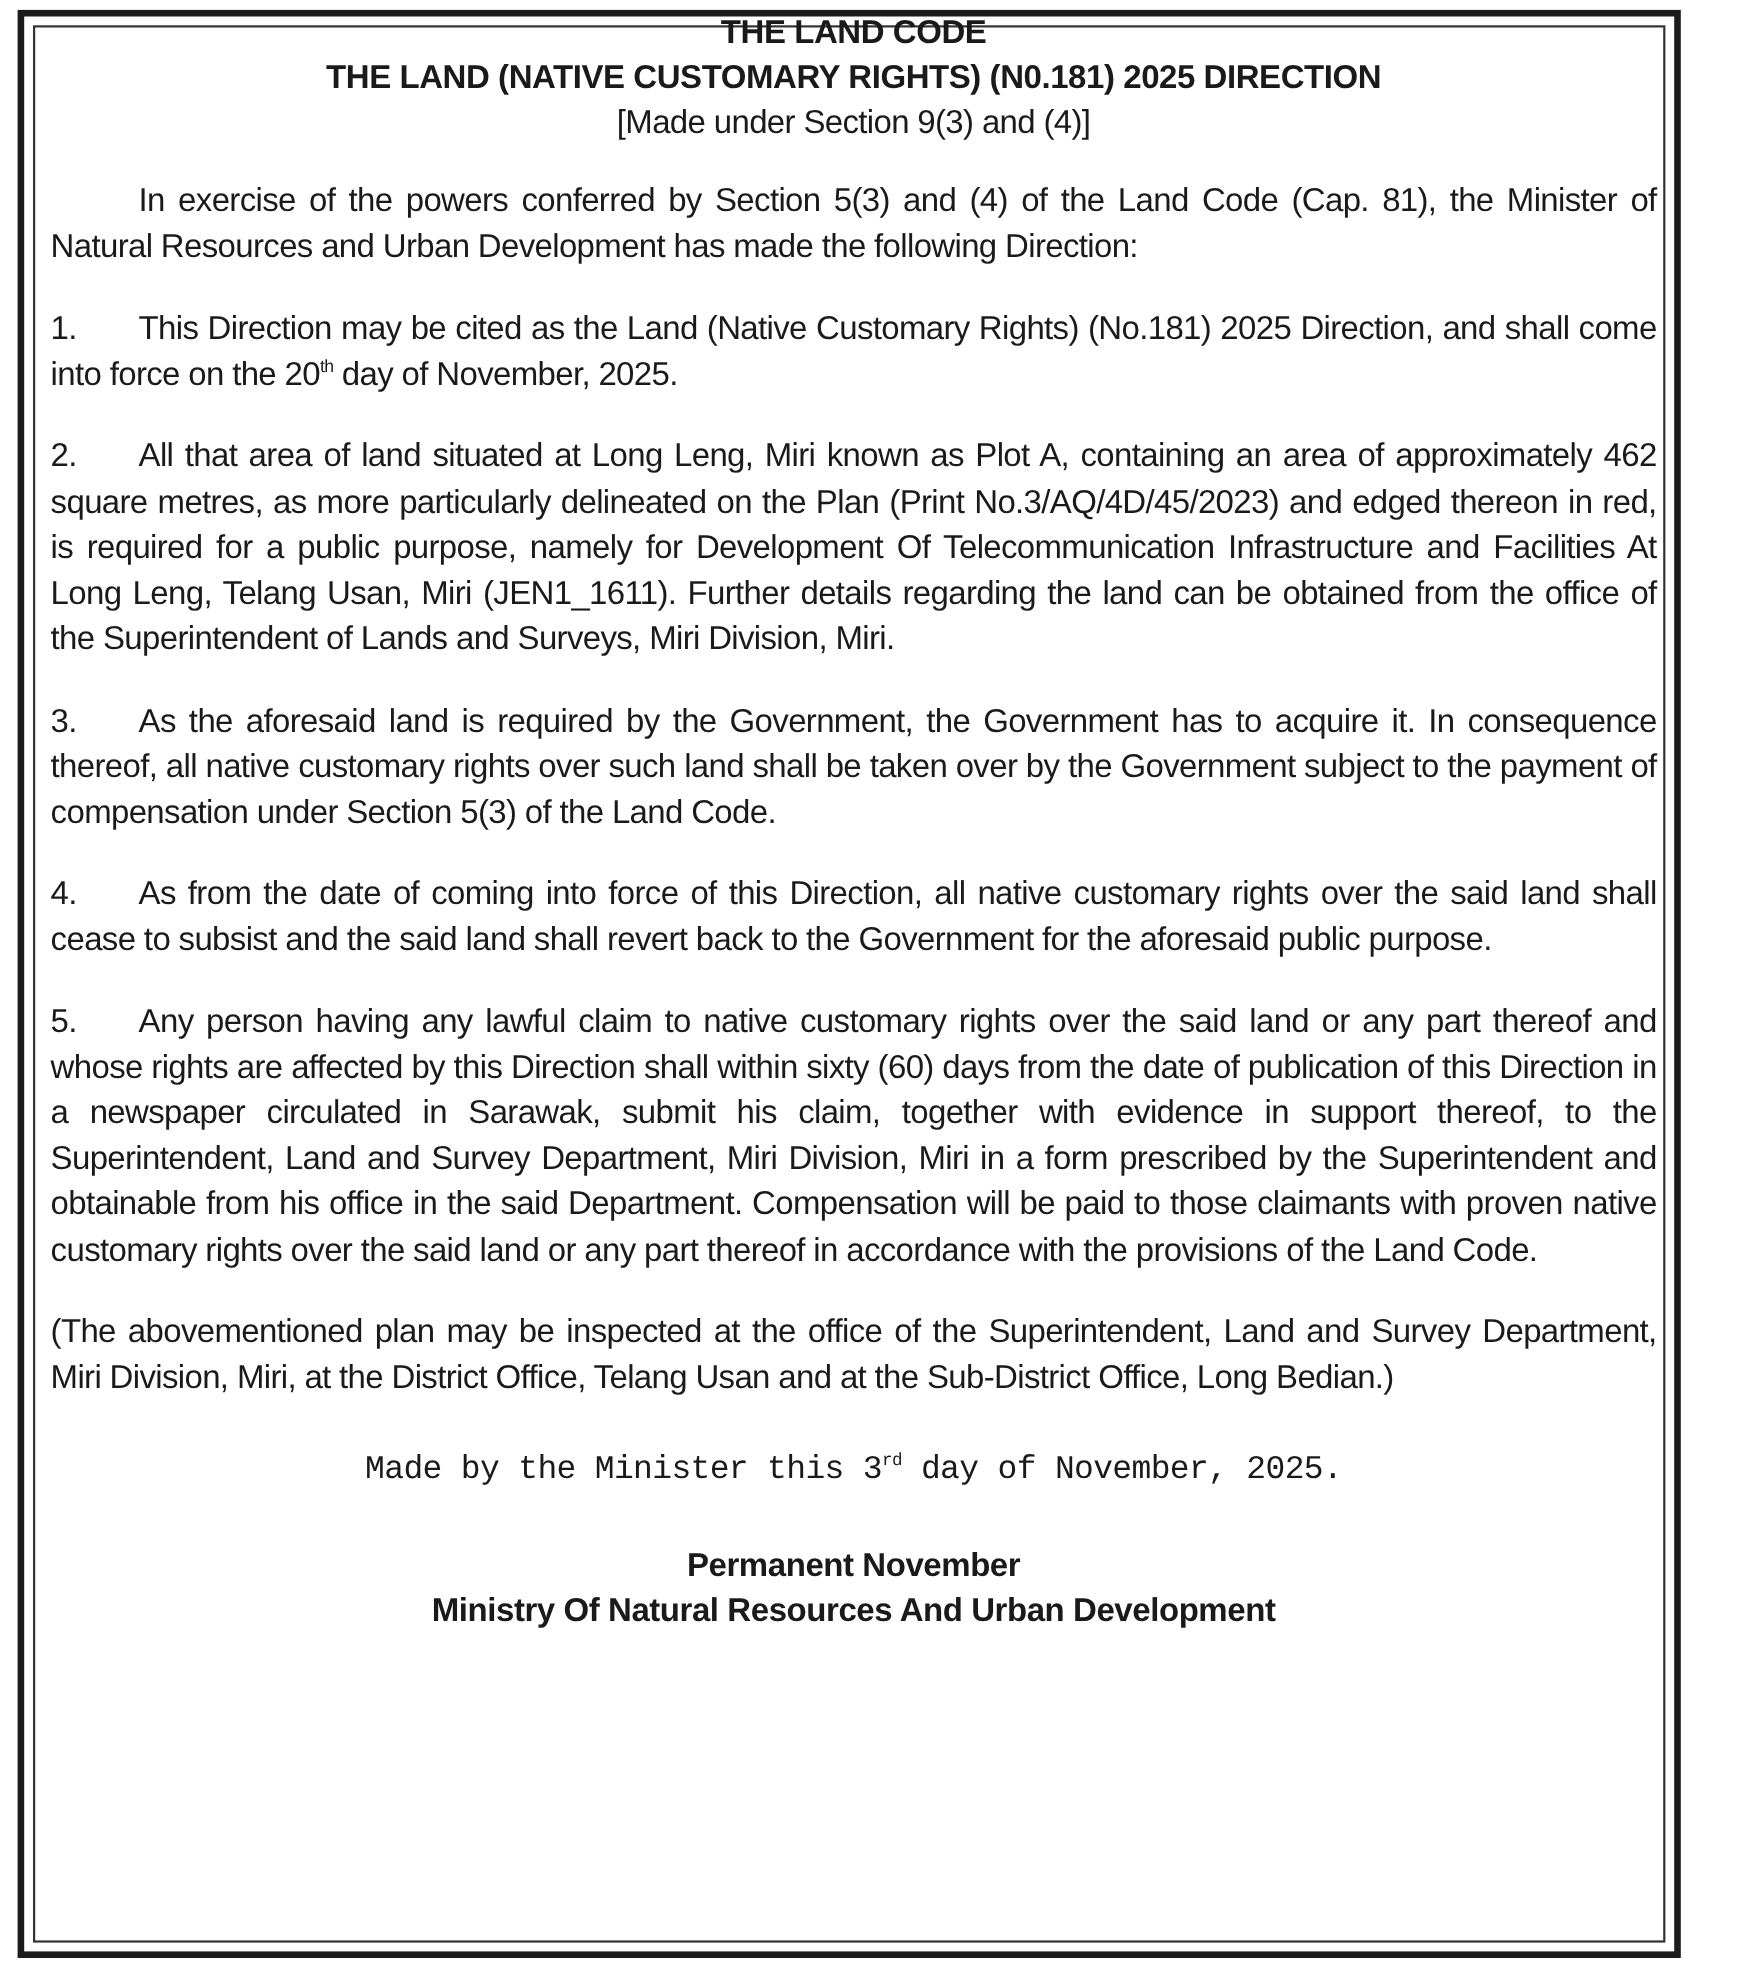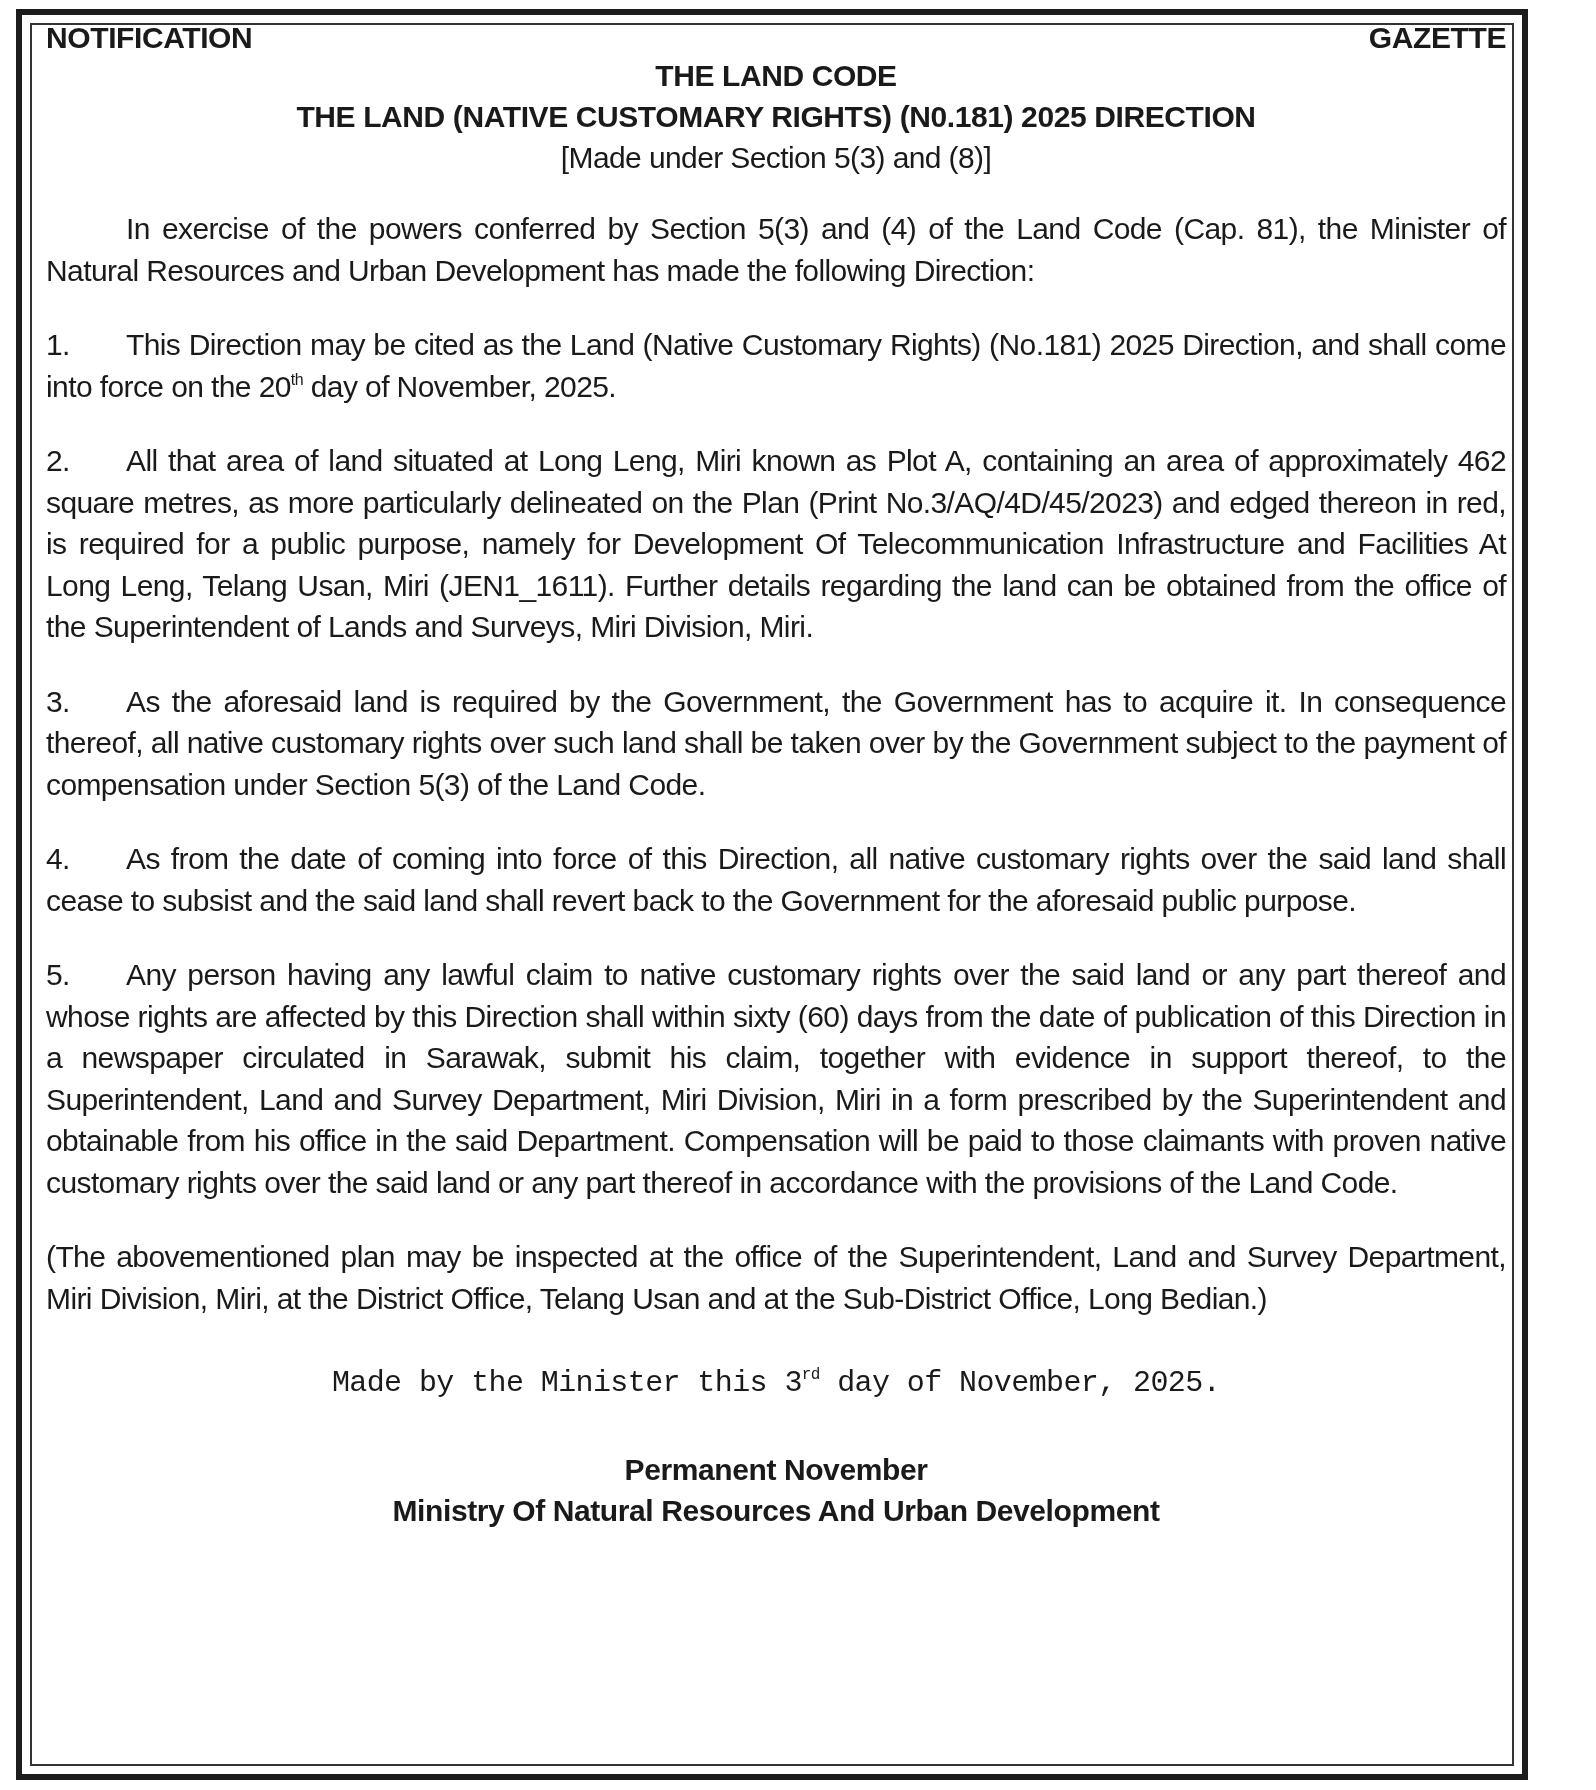--- a/index.html
+++ b/index.html
@@ -25,27 +25,23 @@
   .sig { text-align: center; font-weight: bold; line-height: 41px; letter-spacing: -0.4px; margin-top: 44px; }
 </style>
 </head>
 <body>
 
 <div class="frame-outer">
   <div class="frame-inner"></div>
 </div>
 
 <div class="content" style="left:46px; width:1460px;">
-  <div class="hdr-row">
-    <span>NOTIFICATION</span>
-    <span>GAZETTE</span>
-  </div>
   <div class="title" style="margin-top:-3px;">THE LAND CODE</div>
   <div class="title">THE LAND (NATIVE CUSTOMARY RIGHTS) (N0.181) 2025 DIRECTION</div>
-  <div class="subtitle">[Made under Section 5(3) and (8)]</div>
+  <div class="subtitle">[Made under Section 9(3) and (4)]</div>
 
   <p class="intro">In exercise of the powers conferred by Section 5(3) and (4) of the Land Code (Cap. 81), the Minister of Natural Resources and Urban Development has made the following Direction:</p>
 
   <p class="para">
     <span class="num">1.</span><span>This Direction may be cited as the Land (Native Customary Rights) (No.181) 2025 Direction, and shall come into force on the 20</span><sup>th</sup><span> day of November, 2025.</span>
   </p>
 
   <p class="para">
     <span class="num">2.</span><span>All that area of land situated at Long Leng, Miri known as Plot A, containing an area of approximately 462 square metres, as more particularly delineated on the Plan (Print No.3/AQ/4D/45/2023) and edged thereon in red, is required for a public purpose, namely for Development Of Telecommunication Infrastructure and Facilities At Long Leng, Telang Usan, Miri (JEN1_1611). Further details regarding the land can be obtained from the office of the Superintendent of Lands and Surveys, Miri Division, Miri.</span>
   </p>

